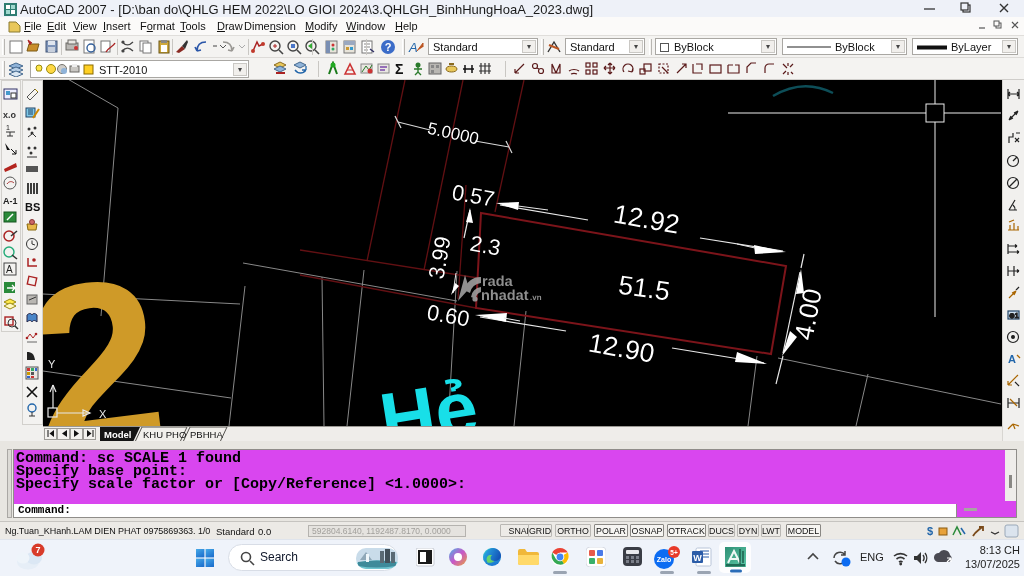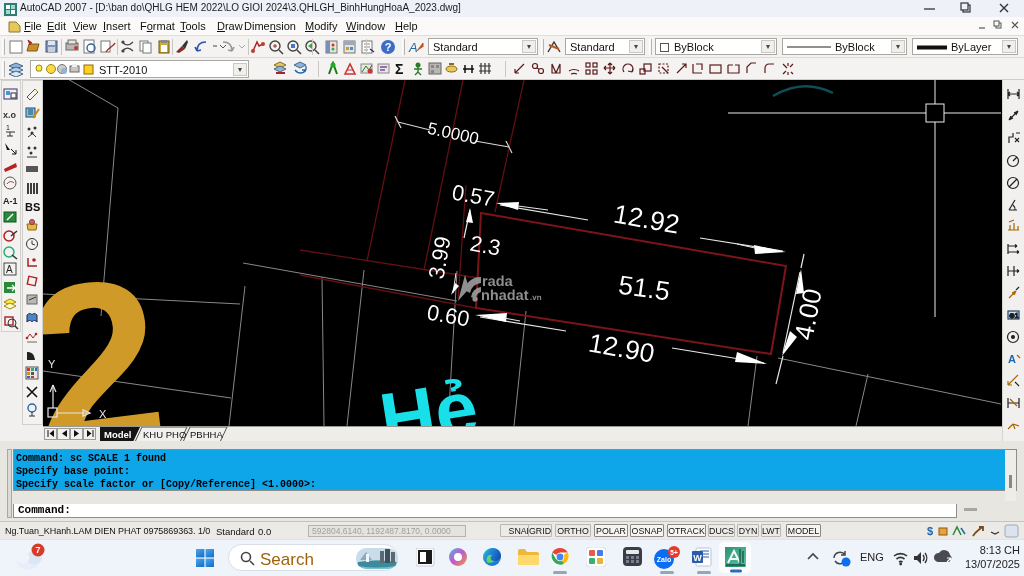--- a/index.html
+++ b/index.html
@@ -23,41 +23,41 @@
 
 #lstrip{left:0;top:80px;width:43px;height:361px;background:#f1f0ee;}
 #rstrip{left:1002px;top:80px;width:22px;height:361px;background:#f1f0ee;border-left:1px solid #d8d6d2;}
 #canvas{left:43px;top:80px;width:959px;height:346px;background:#000;overflow:hidden;}
 #canvas svg{opacity:0.999;}
 
 #tabbar{left:43px;top:426px;width:959px;height:15px;background:#efedea;border-top:1px solid #9a9893;font-size:9.5px;}
 .tbtn{position:absolute;top:1px;width:13px;height:12px;background:#f3f1ee;border:1px solid #9e9c98;text-align:center;line-height:11px;font-size:7px;color:#111;}
 
 #cmd{left:0;top:441px;width:1024px;height:80px;background:#e8e6e1;}
-#cmdbox{left:13px;top:8px;width:1004px;height:42px;background:#0ea5e9;border:1px solid #8f8d89;font-family:"Liberation Mono",monospace;font-size:10px;font-weight:bold;color:#000;}
+#cmdbox{left:13px;top:8px;width:1004px;height:69px;background:#d946ef;border:1px solid #8f8d89;font-family:"Liberation Mono",monospace;font-size:15px;font-weight:bold;color:#000;}
 #cmdline{left:13px;top:63px;width:944px;height:14px;background:#fff;border:1px solid #8f8d89;border-top:none;font-family:"Liberation Mono",monospace;font-size:11px;font-weight:bold;color:#000;}
 
 #status{left:0;top:521px;width:1024px;height:18px;background:#eceae6;border-top:1px solid #c6c4c0;font-size:9.5px;color:#111;}
 .sbtn{position:absolute;top:2px;height:13px;line-height:12px;font-size:8.8px;text-align:center;border:1px solid #b9b7b3;border-radius:1px;background:#edebe7;}
 .sbtn.on{background:#f6f5f2;border:1px solid #8a8884;}
 
 #taskbar{left:0;top:539px;width:1024px;height:37px;background:#eff3fa;border-top:1px solid #dfe4ec;}
 </style></head>
 <body>
 <div id="app">
 
   <div id="titlebar" class="abs">
     <svg class="abs" style="left:4px;top:3px" width="13" height="13">
         <rect width="13" height="13" fill="#2e7d72"></rect>
         <rect x="2" y="2" width="4" height="4" fill="#fff"></rect>
         <rect x="7" y="2" width="4" height="4" fill="#9fd8cf"></rect>
         <rect x="2" y="7" width="4" height="4" fill="#9fd8cf"></rect>
         <rect x="7" y="7" width="4" height="4" fill="#fff"></rect>
       </svg>
-    <span id="titletxt" class="abs" style="font-size:10px;text-align:center;">AutoCAD 2007 - [D:\ban do\QHLG HEM 2022\LO GIOI 2024\3.QHLGH_BinhHungHoaA_2023.dwg]</span>
+    <span id="titletxt" class="abs" style="font-size:13px;text-align:center;">AutoCAD 2007 - [D:\ban do\QHLG HEM 2022\LO GIOI 2024\3.QHLGH_BinhHungHoaA_2023.dwg]</span>
     <svg class="abs" style="left:922px;top:0" width="100" height="17">
       <line x1="2" y1="9" x2="13" y2="9" stroke="#333" stroke-width="1.3"></line>
       <rect x="41" y="5" width="7" height="7" fill="none" stroke="#333" stroke-width="1.2"></rect>
       <rect x="39" y="3" width="7" height="7" fill="#eef1f8" stroke="#333" stroke-width="1.2"></rect>
       <path d="M78 4 L86 12 M86 4 L78 12" stroke="#333" stroke-width="1.4"></path>
     </svg>
   </div>
 
   <div id="menubar" class="abs">
     <svg class="abs" style="left:8px;top:3px" width="13" height="13">
@@ -763,21 +763,21 @@
         <rect width="8.4" height="8.4" fill="url(#winb)"></rect>
         <rect x="9.6" width="8.4" height="8.4" fill="url(#winb)"></rect>
         <rect y="9.6" width="8.4" height="8.4" fill="url(#winb)"></rect>
         <rect x="9.6" y="9.6" width="8.4" height="8.4" fill="url(#winb)"></rect>
       </svg>
     <div class="abs" style="left:228px;top:4px;width:170px;height:27px;background:#fff;border:1px solid #d8dde6;border-radius:14px;">
       <svg class="abs" style="left:11px;top:6px" width="15" height="15">
           <circle cx="6" cy="6" r="4.5" fill="none" stroke="#444" stroke-width="1.6"></circle>
           <path d="M10 10 L14 14" stroke="#444" stroke-width="1.6"></path>
         </svg>
-      <span class="abs" style="left:31px;top:5px;font-size:17px;color:#a16207;">Search</span>
+      <span class="abs" style="left:31px;top:5px;font-size:12px;color:#0f172a;">Search</span>
       <div class="abs" style="left:127px;top:3px;width:42px;height:21px;border-radius:10px;overflow:hidden;">
         <svg width="42" height="21">
             <rect width="42" height="21" fill="#c9dcea"></rect>
             <path d="M0 15 Q18 10 42 14 L42 21 L0 21 Z" fill="#6fc4cf"></path>
             <path d="M2 14 Q20 11 40 14 L40 18 Q20 21 2 18 Z" fill="#3e8a9a"></path>
             <rect x="24" y="3" width="4" height="12" fill="#5a6a74"></rect>
             <rect x="29" y="1" width="5" height="14" fill="#424f58"></rect>
             <rect x="35" y="4" width="4" height="11" fill="#5a6a74"></rect>
             <path d="M4 12 L10 4 L16 12 Z" fill="#8fa8b8"></path>
             <rect x="10" y="6" width="3" height="8" fill="#eef6fa"></rect>

